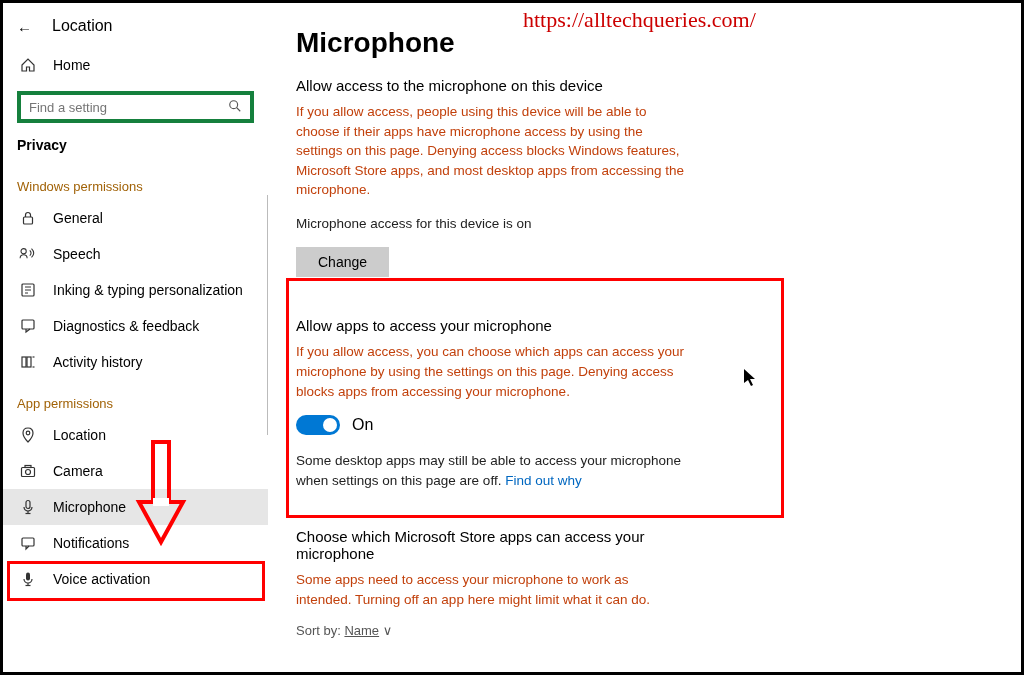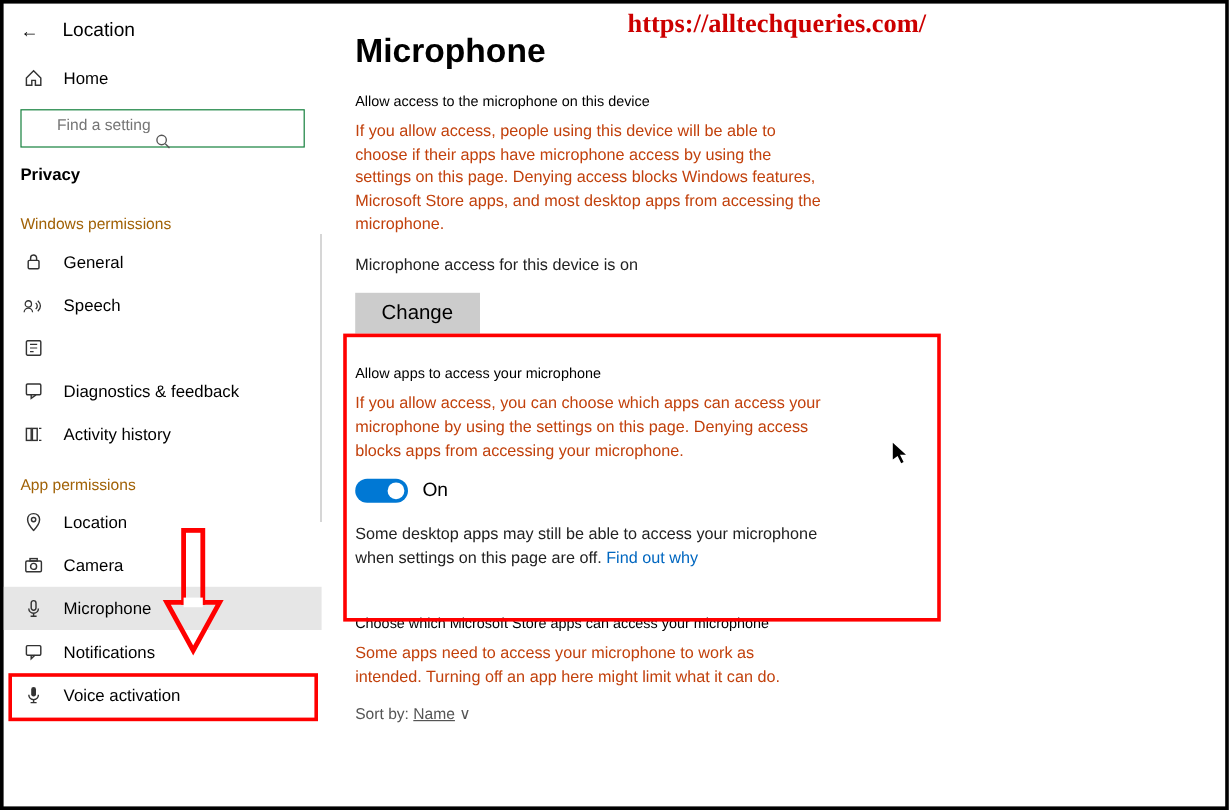--- a/index.html
+++ b/index.html
@@ -1,43 +1,43 @@
 <!DOCTYPE html>
 <html><head>
 <meta charset="utf-8">
 <style>
 * { box-sizing: border-box; margin: 0; padding: 0; font-family: "Segoe UI", Arial, sans-serif; }
 body { background: #fff; width: 1024px; height: 675px; overflow: hidden; position: relative; border: 3px solid #000; }
 .app { display: flex; height: 100%; }
 .sidebar { width: 265px; padding: 10px 0; position: relative; }
 .title-row { display: flex; align-items: center; padding: 4px 14px 12px 14px; }
 .back-arrow { font-size: 15px; margin-right: 20px; cursor: pointer; }
-.nav-item { display: flex; align-items: flex-end; padding: 10px 14px; font-size: 14px; cursor: pointer; }
+.nav-item { display: flex; align-items: flex-start; padding: 10px 14px; font-size: 14px; cursor: pointer; }
 .nav-item .icon { width: 22px; margin-right: 14px; display: flex; align-items: center; justify-content: center; }
 .nav-item.selected { background: #e6e6e6; }
-.search-box { margin: 8px 14px 14px 14px; border: 1px solid #15803d; display: flex; align-items: center; padding: 4px 8px; height: 32px; flex-direction: column; }
+.search-box { margin: 8px 14px 14px 14px; border: 4px solid #15803d; display: flex; padding: 4px 8px; height: 32px; }
 .search-box input { border: none; outline: none; flex: 1; font-size: 13px; background: transparent; }
 .section-label { padding: 16px 14px 6px 14px; font-size: 13px; color: #a16207; }
 .privacy-label { padding: 0 14px 10px 14px; font-size: 14px; font-weight: 600; }
 .divider-line { position: absolute; left: 264px; top: 192px; width: 1px; height: 240px; background: #bbb; }
 .main { flex: 1; padding: 24px 28px; overflow-y: auto; position: relative; }
 .page-title { font-size: 28px; font-weight: 600; margin-bottom: 18px; }
-.section-h { font-size: 12px; font-weight: 400; margin-bottom: 8px; }
+.section-h { font-size: 15px; font-weight: 400; margin-bottom: 8px; }
 .section-p { font-size: 13.5px; color: #c2410c; max-width: 390px; line-height: 1.45; margin-bottom: 14px; }
 .section-p.black { color: #222; }
-.change-btn { background: #ccc; border: none; padding: 7px 22px; font-size: 17px; cursor: pointer; margin-bottom: 26px; }
+.change-btn { background: #ccc; border: none; padding: 7px 22px; font-size: 14px; cursor: pointer; margin-bottom: 40px; }
 .toggle-row { display: flex; align-items: center; margin-bottom: 16px; }
 .toggle { width: 44px; height: 20px; background: #0078d4; border-radius: 10px; position: relative; margin-right: 12px; cursor: pointer; }
 .toggle .knob { position: absolute; right: 3px; top: 3px; width: 14px; height: 14px; background: #fff; border-radius: 50%; }
 .link { color: #0067c0; cursor: pointer; }
 .mic-inline { display: inline-block; vertical-align: middle; }
 .sort-row { font-size: 13px; color: #555; margin-top: 10px; }
 .red-box { position: absolute; border: 3px solid #ff0000; pointer-events: none; }
 .red-arrow { position: absolute; pointer-events: none; }
-.watermark { position: absolute; top: 4px; left: 520px; color: #cc0000; font-family: Georgia, serif; font-weight: bold; font-size: 22px; pointer-events: none; }
+.watermark { position: absolute; top: 4px; left: 520px; color: #cc0000; font-family: Georgia, serif; font-weight: normal; font-size: 22px; pointer-events: none; }
 .cursor-ptr { position: absolute; pointer-events: none; }
 svg { display: block; }
 </style>
 </head>
 <body>
 
 <div class="app">
   <div class="sidebar">
     <div class="title-row">
       <span class="back-arrow">←</span>
@@ -91,20 +91,21 @@
 
     <div class="nav-item">
       <span class="icon">
         <svg width="16" height="16" viewBox="0 0 16 16">
             <rect x="2" y="2" width="12" height="12" rx="1" fill="none" stroke="#333" stroke-width="1.2"></rect>
             <line x1="5" y1="5" x2="11" y2="5" stroke="#333"></line>
             <line x1="5" y1="8" x2="11" y2="8" stroke="#333"></line>
             <line x1="5" y1="11" x2="8" y2="11" stroke="#333"></line>
           </svg>
       </span>
+      <span>Inking &amp; typing personalization</span>
     </div>
 
     <div class="nav-item">
       <span class="icon">
         <svg width="16" height="16" viewBox="0 0 16 16">
             <rect x="2" y="2" width="12" height="9" rx="1" fill="none" stroke="#333" stroke-width="1.2"></rect>
             <path d="M6 11 L6 14 L10 11" fill="none" stroke="#333" stroke-width="1.2"></path>
           </svg>
       </span>
       <span>Diagnostics &amp; feedback</span>

